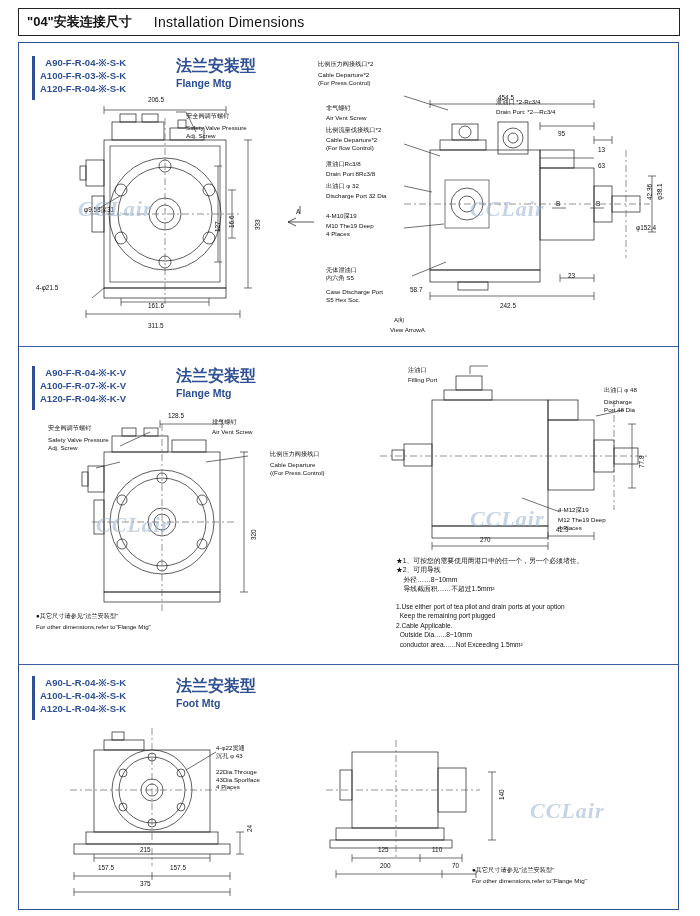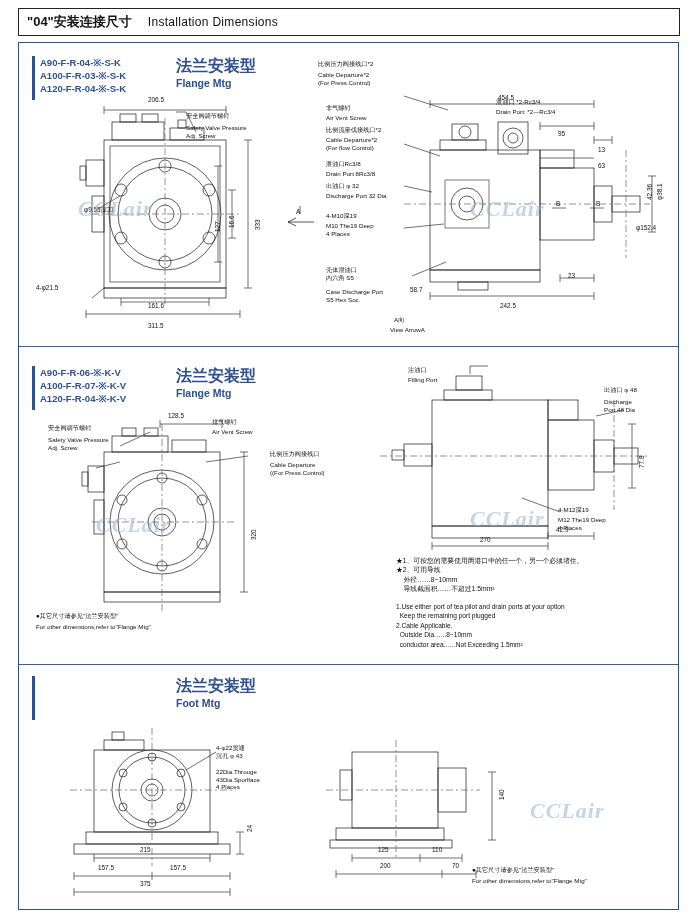--- a/index.html
+++ b/index.html
@@ -14,28 +14,28 @@
   .page{position:relative;width:700px;height:916px;}
 
   
   .header{
     position:absolute;left:18px;top:8px;width:660px;height:26px;
     border:1px solid #222;
     display:flex;align-items:center;
     background:#fff;
   }
   .header .t1{font-size:13px;font-weight:bold;margin-left:8px;}
-  .header .t2{font-size:12px;margin-left:16px;letter-spacing:.3px;}
+  .header .t2{font-size:14px;margin-left:22px;letter-spacing:.3px;}
   .section-rule{position:absolute;left:18px;width:660px;height:1px;background:#3a5fa0;}
 
   
   .blkbar{position:absolute;width:3px;background:#2d4f93;}
 
   .models{position:absolute;font-size:9.5px;line-height:13px;color:#2d4f93;font-weight:bold;}
-  .models .m{white-space:nowrap;}
+  .models .m{white-space:nowrap;text-align:right;}
   .mtg{position:absolute;font-size:10px;color:#2d4f93;font-weight:bold;}
   .mtg .cn{font-size:16px;}
   .mtg .en{font-size:10.5px;}
 
   
   .lbl{position:absolute;font-size:6.2px;line-height:7.6px;color:#111;white-space:pre;}
   .dim{position:absolute;font-size:6.4px;color:#111;white-space:nowrap;}
   .dimv{position:absolute;font-size:6.4px;color:#111;white-space:nowrap;
         transform:rotate(-90deg);transform-origin:left top;}
 
@@ -323,21 +323,21 @@
   <div class="dim" style="left:636px;top:224px;">φ152.4</div>
   <div class="dim" style="left:568px;top:272px;">23</div>
   <div class="dim" style="left:410px;top:286px;">58.7</div>
   <div class="dim" style="left:500px;top:302px;">242.5</div>
   <div class="dim b" style="left:296px;top:208px;">A</div>
   <div class="dim b" style="left:556px;top:200px;">B</div>
   <div class="dim b" style="left:596px;top:200px;">B</div>
 
   <div class="blkbar" style="left:32px;top:366px;height:44px;"></div>
   <div class="models" style="left:40px;top:366px;">
-    <div class="m">A90-F-R-06-※-K-V</div>
+    <div class="m">A90-F-R-04-※-K-V</div>
     <div class="m">A100-F-R-07-※-K-V</div>
     <div class="m">A120-F-R-04-※-K-V</div>
   </div>
   <div class="mtg" style="left:176px;top:366px;">
     <div class="cn">法兰安装型</div>
     <div class="en">Flange Mtg</div>
   </div>
 
   <div class="lbl" style="left:48px;top:424px;">安全阀调节螺钉</div>
   <div class="lbl" style="left:48px;top:436px;">Safety Valve Pressure
@@ -369,20 +369,25 @@
 ★2、可用导线
     外径……8~10mm
     导线截面积……不超过1.5mm²</div>
   <div class="note" style="left:396px;top:602px;">1.Use either port of tea pilot and drain ports at your option
   Keep the remaining port plugged
 2.Cable Applicable.
   Outside Dia.…..8~10mm
   conductor area.…..Not Exceeding 1.5mm²</div>
 
   <div class="blkbar" style="left:32px;top:676px;height:44px;"></div>
+  <div class="models" style="left:40px;top:676px;">
+    <div class="m">A90-L-R-04-※-S-K</div>
+    <div class="m">A100-L-R-04-※-S-K</div>
+    <div class="m">A120-L-R-04-※-S-K</div>
+  </div>
   <div class="mtg" style="left:176px;top:676px;">
     <div class="cn">法兰安装型</div>
     <div class="en">Foot Mtg</div>
   </div>
 
   <div class="lbl" style="left:216px;top:744px;">4-φ22贯通
 沉孔 φ 43</div>
   <div class="lbl" style="left:216px;top:768px;">22Dia.Througe
 43Dia.Sporlface
 4 Places</div>

